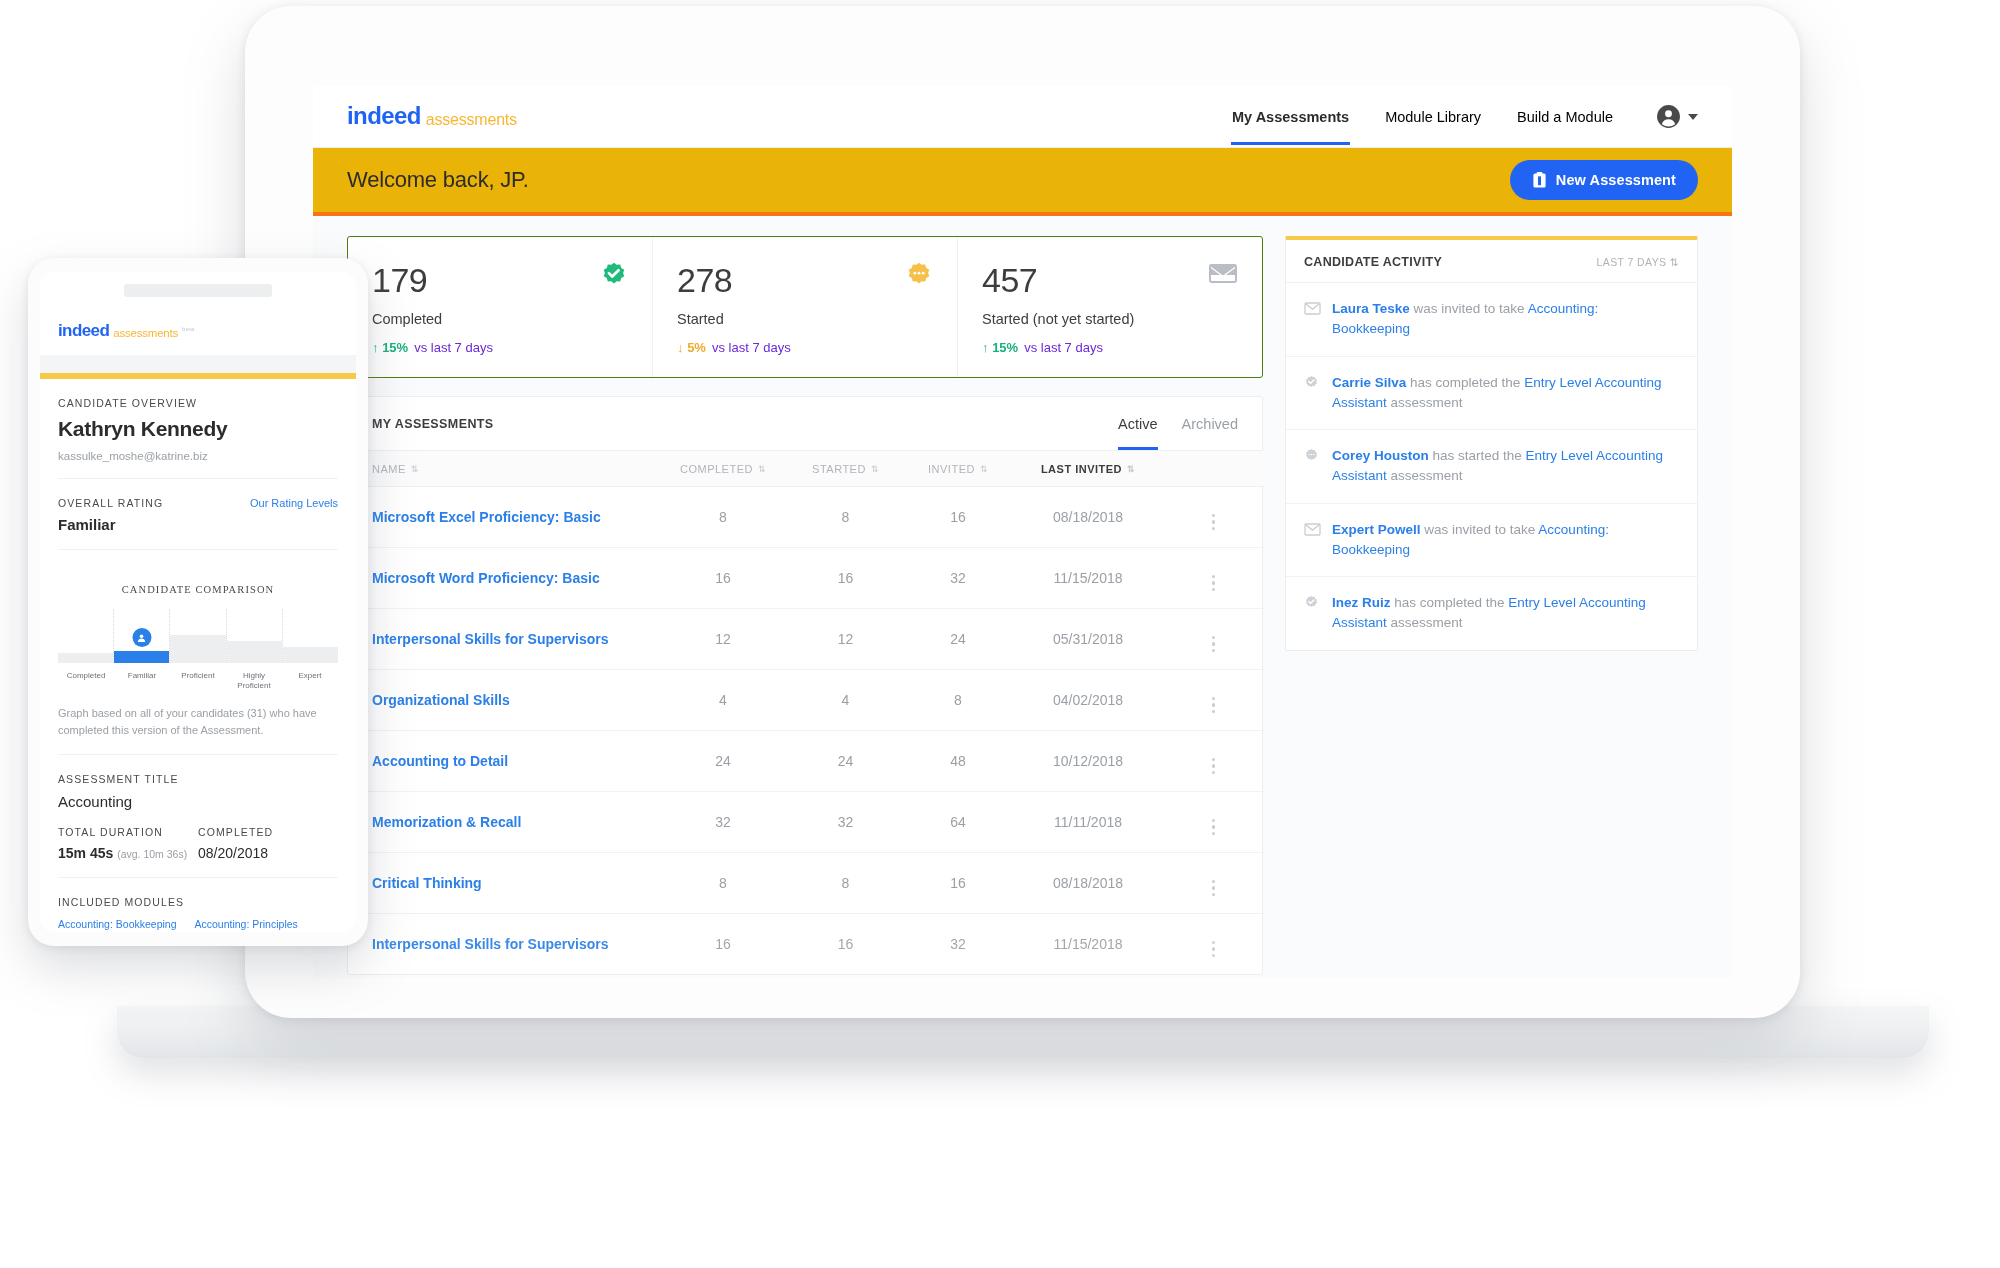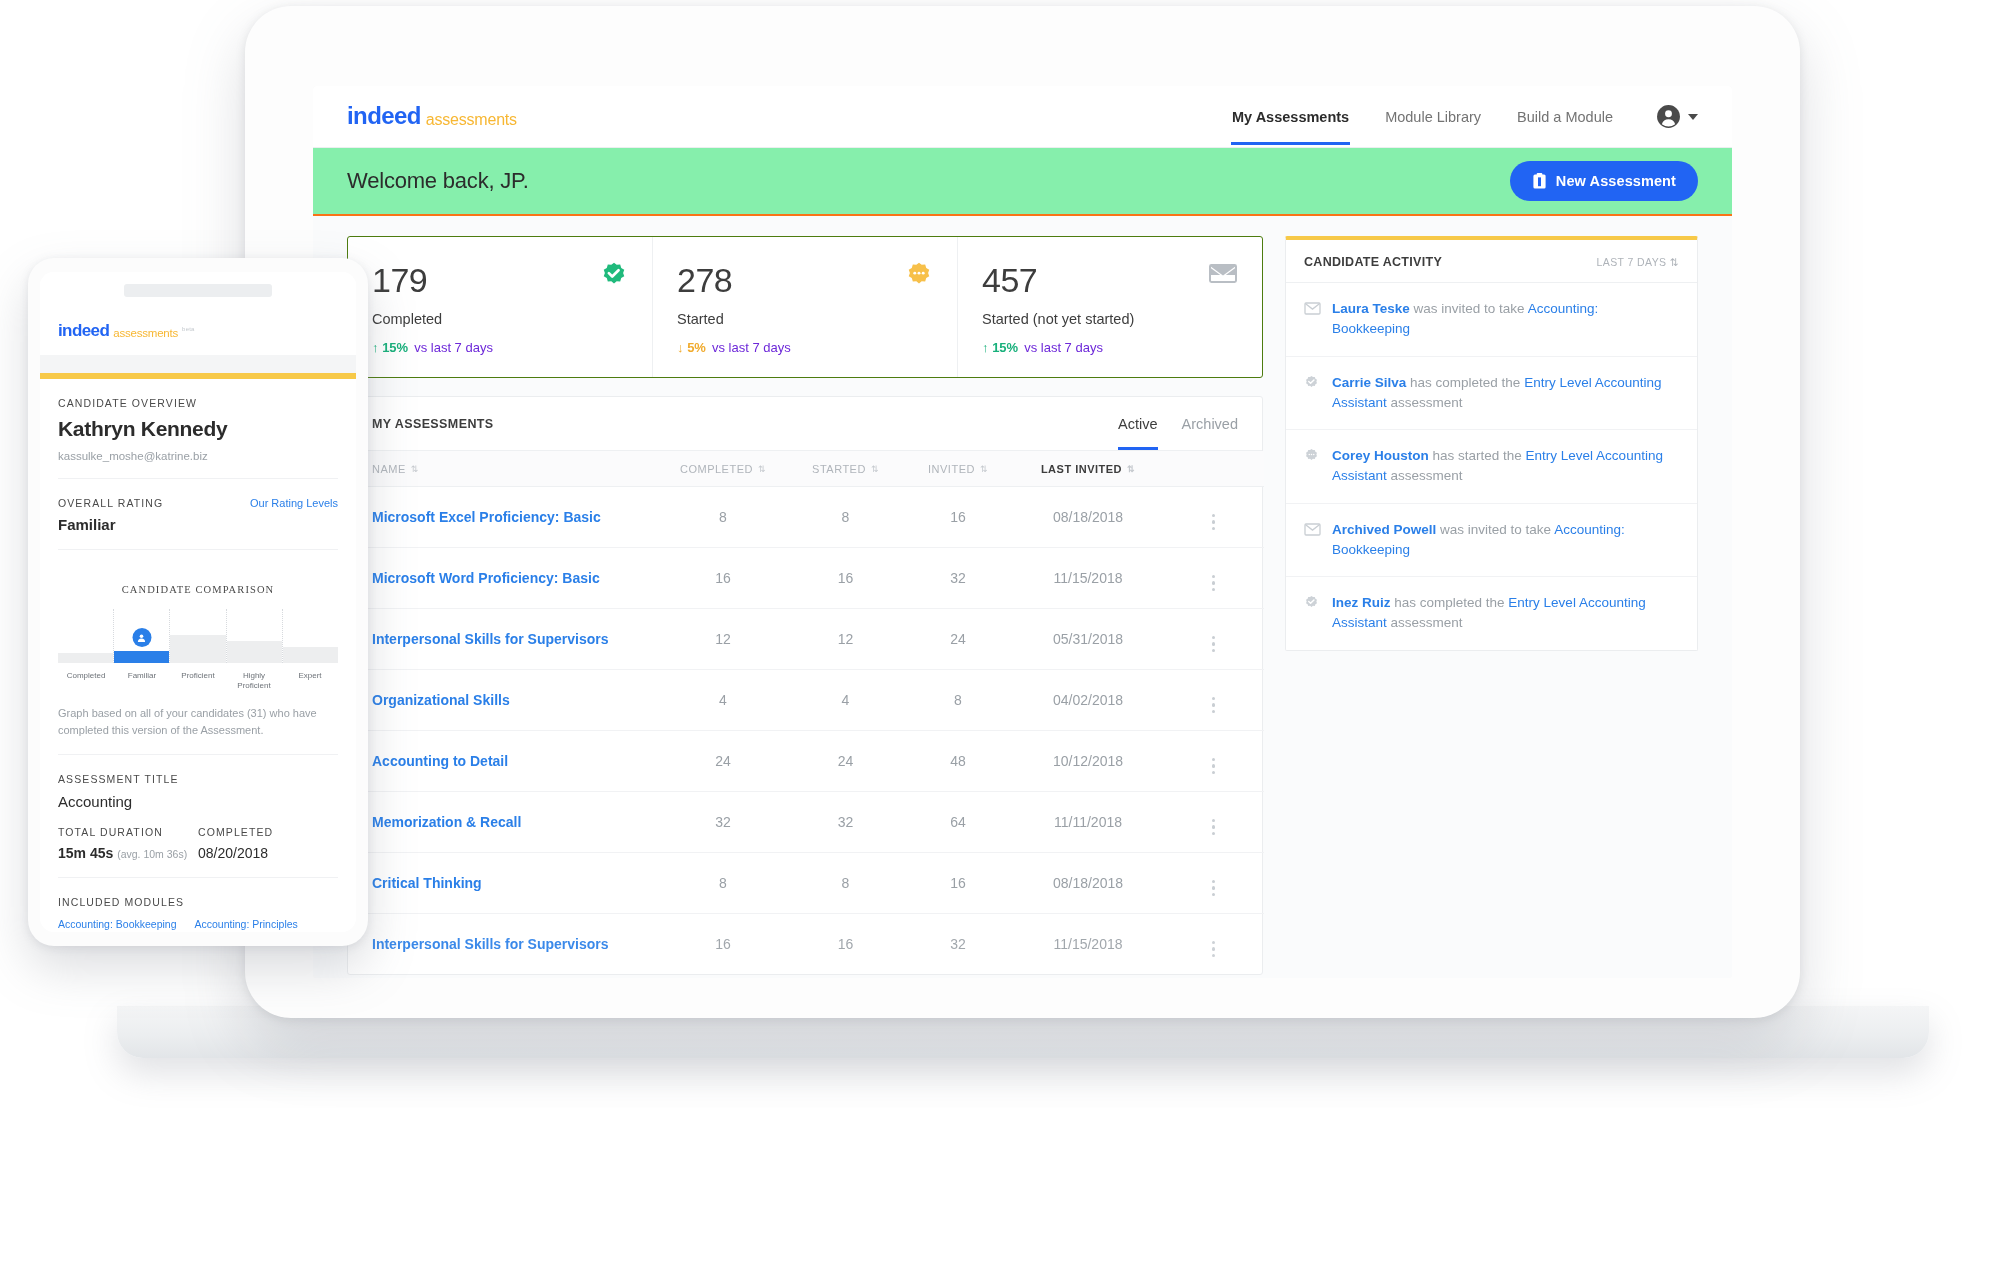--- a/index.html
+++ b/index.html
@@ -40,32 +40,32 @@
     display:flex; align-items:center; padding:0 34px;
   }
   .logo { display:flex; align-items:flex-start; gap:5px; }
   .logo-indeed {
     font-size:24px; font-weight:700; color:#2164f3; letter-spacing:-.6px;
     position:relative; line-height:1;
   }
   .logo-assess { font-size:16px; color:#f7b733; letter-spacing:-.2px; margin-top:7px; }
   .nav { margin-left:auto; display:flex; align-items:center; gap:34px; }
   .nav-item {
-    font-size:14.5px; color:#737373; position:relative; padding:20px 1px; cursor:pointer;
+    font-size:14.5px; color:#000000; position:relative; padding:20px 1px; cursor:pointer;
   }
   .nav-item.active { color:#2c2c2c; font-weight:700; }
   .nav-item.active::after {
     content:""; position:absolute; left:0; right:0; bottom:0; height:3px; background:#2164f3;
   }
   .avatar-wrap { display:flex; align-items:center; gap:7px; margin-left:8px; cursor:pointer; }
   .avatar-ico { width:25px; height:25px; }
   .caret { width:0;height:0;border-left:5px solid transparent;border-right:5px solid transparent;border-top:6px solid #4a4a4a; }
 
   .welcomebar {
-    height:68px; background:#86efac; border-bottom:2px solid #f97316;
+    height:68px; background:#eab308; border-bottom:4px solid #f97316;
     display:flex; align-items:center; padding:0 34px;
   }
   .welcome-title { font-size:22px; color:#2c2c2c; letter-spacing:-.2px; }
   .btn-new {
     margin-left:auto; background:#2164f3; color:#fff; border:none; border-radius:22px;
     height:40px; padding:0 22px; display:flex; align-items:center; gap:9px;
     font-size:14.5px; font-weight:700; cursor:pointer; letter-spacing:.1px;
   }
   .btn-ico { width:15px; height:17px; display:block; }
 
@@ -464,21 +464,21 @@
               </div>
 
               <div class="act-item">
                 <span class="act-ico">
                   <svg width="17" height="13" viewBox="0 0 17 13">
                       <rect x="1" y="1" width="15" height="11" rx="1" fill="none" stroke="#c9ced3" stroke-width="1.3"></rect>
                       <path d="M1.6 1.8l6.9 5.3 6.9-5.3" fill="none" stroke="#c9ced3" stroke-width="1.3"></path>
                     </svg>
                 </span>
                 <div class="act-text">
-                  <b>Archived Powell</b><span> was invited to take </span><a>Accounting: Bookkeeping</a><span></span>
+                  <b>Expert Powell</b><span> was invited to take </span><a>Accounting: Bookkeeping</a><span></span>
                 </div>
               </div>
 
               <div class="act-item">
                 <span class="act-ico">
                   <svg width="15" height="15" viewBox="0 0 24 24">
                       <path d="M12 1.4l2.3 1.9 3-.2.9 2.9 2.6 1.5-1 2.8 1 2.8-2.6 1.5-.9 2.9-3-.2L12 19.2l-2.3-1.9-3 .2-.9-2.9L3.2 13l1-2.8-1-2.8 2.6-1.5.9-2.9 3 .2z" fill="#cdd2d7"></path>
                       <path d="M7.6 10.4l2.9 2.9 5.4-5.4" fill="none" stroke="#fff" stroke-width="2.3" stroke-linecap="round" stroke-linejoin="round"></path>
                     </svg>
                 </span>

